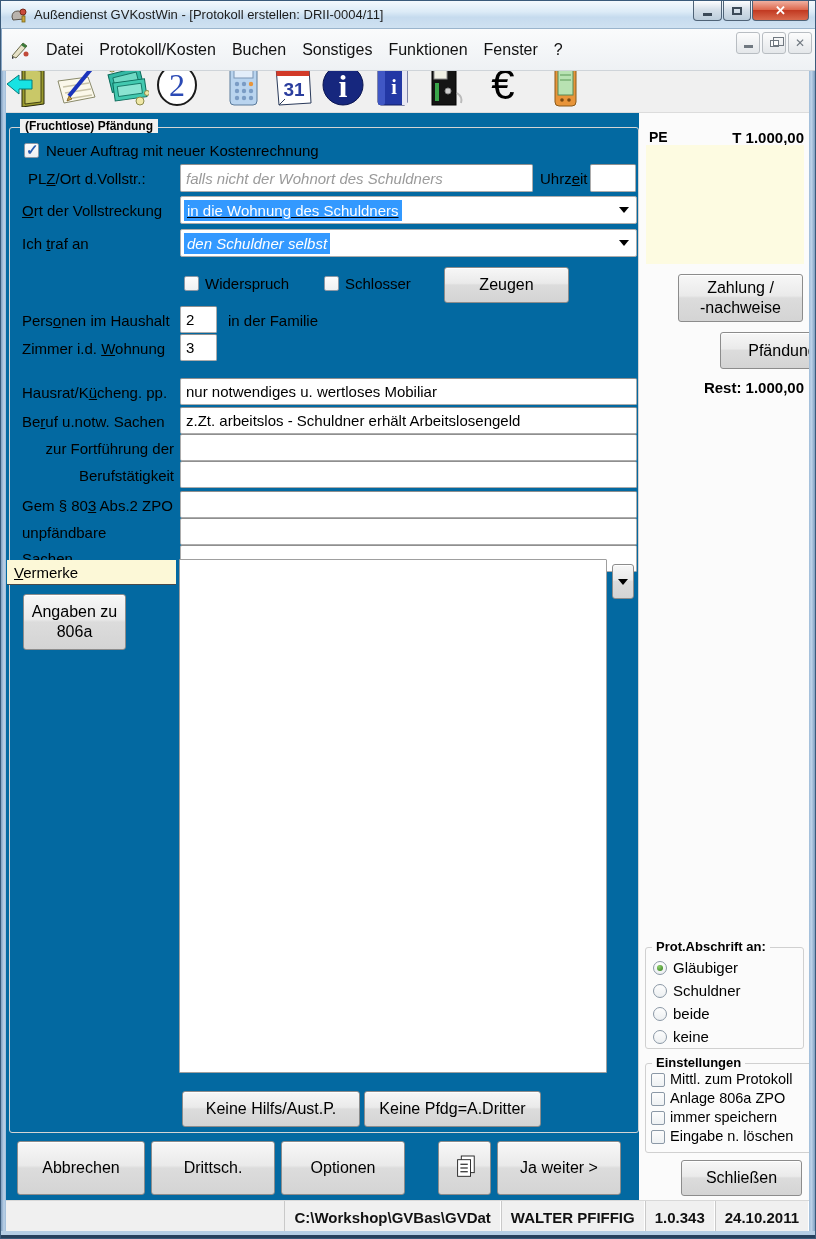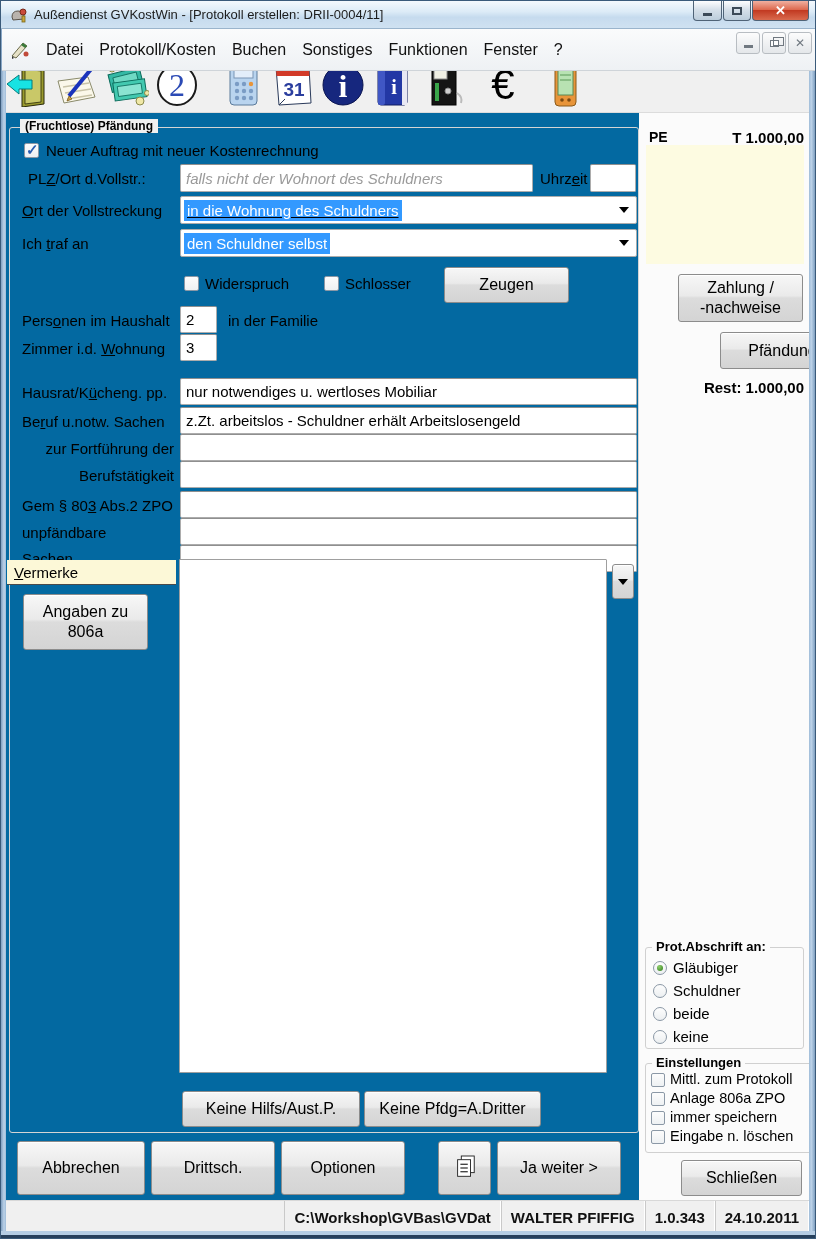--- a/index.html
+++ b/index.html
@@ -297,21 +297,21 @@
     <span class="lbl" style="left:534px; top:57px;">Uhrz<u>e</u>it</span>
     <input class="tinput" style="left: 584px; top: 51px; width: 46px; height: 28px;">
 
     <span class="lbl" style="left:16px; top:89px;"><u>O</u>rt der Vollstreckung</span>
     <div class="combo" style="left:174px; top:83px; width:457px;text-decoration:underline;">
       <span class="sel">in die Wohnung des Schuldners</span>
       <span class="arrow"></span>
     </div>
 
     <span class="lbl" style="left:16px; top:122px;">Ich <u>t</u>raf an</span>
-    <div class="combo" style="left:174px; top:116px; width:457px;">
+    <div class="combo" style="left:174px; top:116px; width:457px;font-style:italic;">
       <span class="sel">den Schuldner selbst</span>
       <span class="arrow"></span>
     </div>
 
     <span class="cb" style="left:178px; top:163px;"></span>
     <span class="cb-label" style="left:199px; top:162px;">Widerspruch</span>
     <span class="cb" style="left:318px; top:163px;"></span>
     <span class="cb-label" style="left:339px; top:162px;">Schlosser</span>
     <button class="btn btn-big" style="left:438px; top:154px; width:125px; height:36px;">Zeugen</button>
 
@@ -339,21 +339,21 @@
     <input class="tinput" style="left: 174px; top: 432px; width: 457px; height: 27px;">
 
     <div class="vermerke-tag">
       <span class="lbl" style="position:static;"><u>V</u>ermerke</span>
     </div>
     <textarea class="vermerke-area" style=""></textarea>
     <div class="btn" style="left:606px; top:451px; width:22px; height:35px;">
       <span class="arrow" style="position:static; width:0; height:0; border-left:5px solid transparent; border-right:5px solid transparent; border-top:6px solid #000;"></span>
     </div>
 
-    <button class="btn btn-big" style="left:17px; top:481px; width:125px; height:56px; flex-direction:column;">
+    <button class="btn btn-big" style="left:17px; top:481px; width:103px; height:56px; flex-direction:column;">
       <span>Angaben zu</span>
       <span>806a</span>
     </button>
 
     <button class="btn btn-big" style="left:176px; top:978px; width:178px; height:36px;">Keine Hilfs/Aust.P.</button>
     <button class="btn btn-big" style="left:358px; top:978px; width:177px; height:36px;">Keine Pfdg=A.Dritter</button>
 
     <span class="pe-label" style="left:643px; top:16px;">PE</span>
     <span class="amount" style="left:678px; top:16px; width:120px;">T 1.000,00</span>
     <div class="yellowbox"></div>

